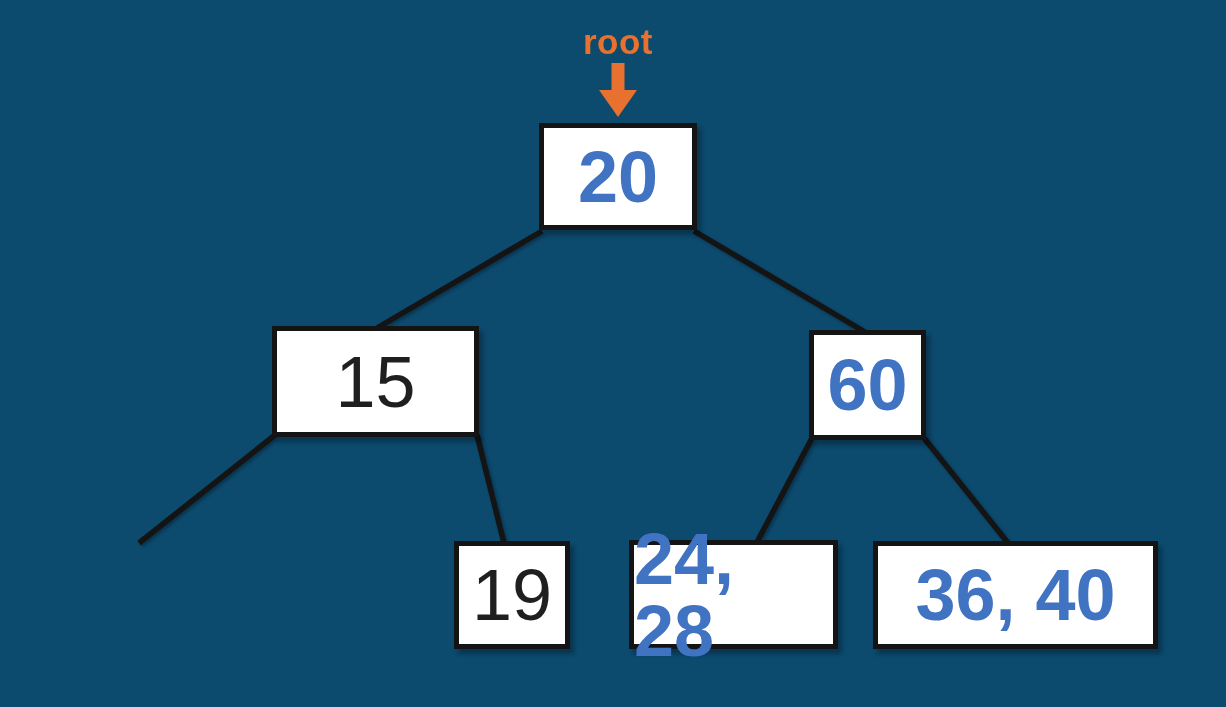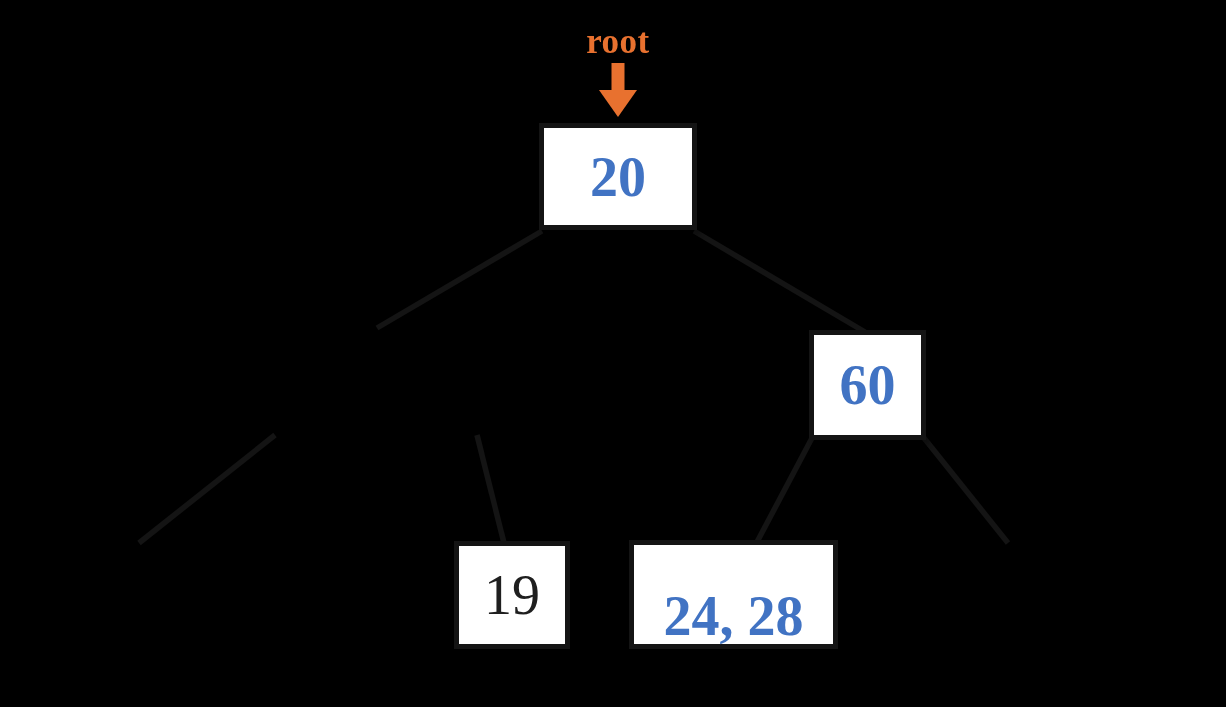--- a/index.html
+++ b/index.html
@@ -5,23 +5,22 @@
   html, body {
     margin: 0;
     padding: 0;
     background: #ffffff;
     font-family: "Liberation Sans", "DejaVu Sans", sans-serif;
   }
   .canvas {
     position: relative;
     width: 1226px;
     height: 707px;
-    background: #000000;
+    background: #0c4a6e;
     overflow: hidden;
-    font-family: Liberation Serif, serif;
   }
   svg.edges {
     position: absolute;
     left: 0; top: 0;
     width: 1226px;
     height: 707px;
   }
   .edge-line {
     stroke: #141414;
     stroke-width: 5.5;
@@ -30,21 +29,21 @@
   }
   .node {
     position: absolute;
     box-sizing: border-box;
     background: #ffffff;
     border: 5px solid #141414;
     box-shadow: 4px 5px 4px rgba(0,0,0,0.28);
     display: flex;
     align-items: center;
     justify-content: center;
-    font-size: 56px;
+    font-size: 72px;
     letter-spacing: 0px;
     line-height: 1;
   }
   .node.key-black {
     color: #1f1f1f;
     font-weight: 400;
   }
   .node.key-blue {
     color: #4173C3;
     font-weight: 700;
@@ -57,21 +56,21 @@
     color: #E8712F;
     font-size: 35px;
     font-weight: 700;
     letter-spacing: 0.5px;
   }
   .node-root    { left: 539px; top: 123px; width: 158px; height: 107px; }
   .node-15      { left: 272px; top: 326px; width: 207px; height: 111px; }
   .node-32      { left: 809px; top: 330px; width: 117px; height: 110px; }
   .node-10      { left:  48px; top: 541px; width: 179px; height: 109px; }
   .node-19      { left: 454px; top: 541px; width: 116px; height: 108px; text-align: center; }
-  .node-24-28   { left: 629px; top: 540px; width: 209px; height: 109px; align-items: flex-end; }
+  .node-24-28   { left: 629px; top: 540px; width: 209px; height: 109px; }
   .node-36-40   { left: 873px; top: 541px; width: 285px; height: 108px; }
 </style>
 </head>
 <body>
 
 <div class="canvas">
 
   <svg class="edges" viewBox="0 0 1226 707" xmlns="http://www.w3.org/2000/svg">
     <line class="edge-line" x1="542" y1="231" x2="377" y2="328"></line>
     <line class="edge-line" x1="694" y1="231" x2="865" y2="332"></line>
@@ -84,28 +83,34 @@
       <polygon points="599,90 637,90 618,117" fill="#E8712F"></polygon>
     </g>
   </svg>
 
   <div class="root-label">root</div>
 
   <div class="node node-root key-blue">
     <span>20</span>
   </div>
 
+  <div class="node node-15 key-black">
+    <span>15</span>
+  </div>
 
   <div class="node node-32 key-blue">
     <span>60</span>
   </div>
 
 
   <div class="node node-19 key-black">
     <span>19</span>
   </div>
 
   <div class="node node-24-28 key-blue">
     <span>24, 28</span>
   </div>
 
+  <div class="node node-36-40 key-blue">
+    <span>36, 40</span>
+  </div>
 
 </div>
 
 </body></html>

